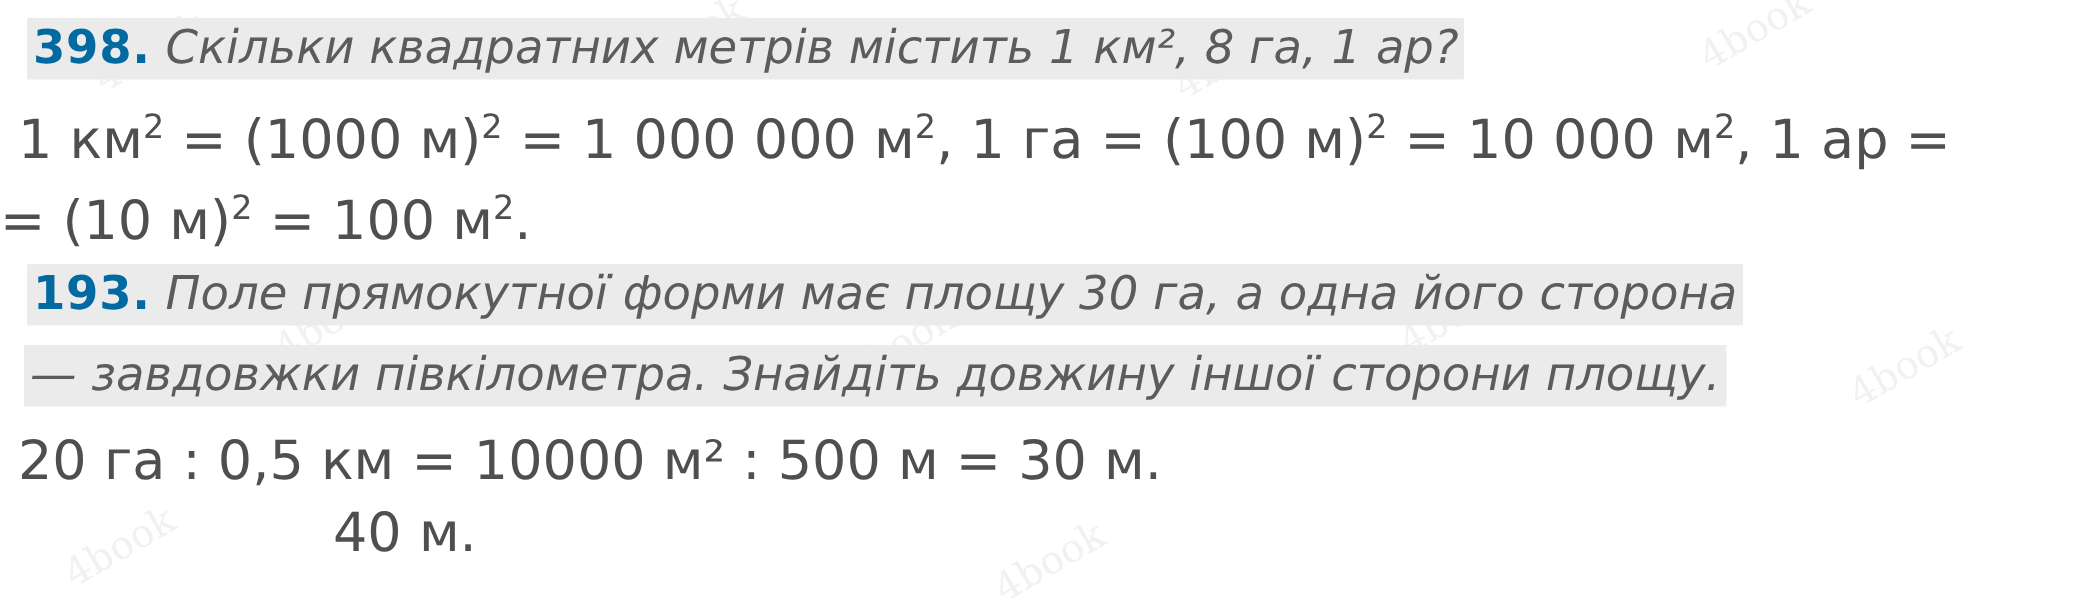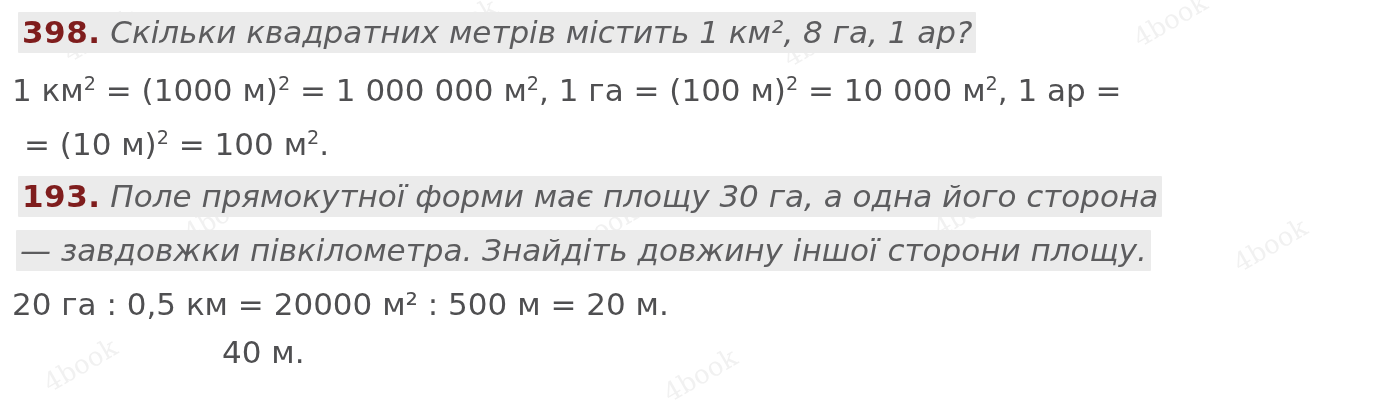--- a/index.html
+++ b/index.html
@@ -50,42 +50,42 @@
   .task {
     font-size: 31px;
     line-height: 1.18;
     font-style: italic;
     font-weight: 500;
     color: #5c5c5e;
   }
   .task .num {
     font-style: normal;
     font-weight: bold;
-    color: #7f1d1d;
+    color: #0369a1;
     letter-spacing: 0.5px;
   }
   .hl {
     background: #ebebeb;
     padding: 2px 4px 3px 4px;
     border-radius: 1px;
   }
   .sol {
-    font-size: 31px;
+    font-size: 36px;
     line-height: 1.2;
     color: #4f4f51;
     font-style: normal;
   }
   sup {
     font-size: 0.62em;
     vertical-align: super;
     line-height: 0;
   }
   .r1 { position: absolute; left: 18px; top: 14px; }
   .r2 { position: absolute; left: 12px; top: 72px; }
-  .r3 { position: absolute; left: 24px; top: 126px; }
+  .r3 { position: absolute; left: 0; top: 126px; }
   .r4 { position: absolute; left: 18px; top: 178px; }
   .r5 { position: absolute; left: 16px; top: 232px; }
   .r6 { position: absolute; left: 12px; top: 286px; }
   .r7 { position: absolute; left: 222px; top: 334px; }
 </style>
 </head>
 <body>
 
 <div class="page">
 
@@ -119,17 +119,17 @@
     <span class="hl">
       <span class="num">193.</span>
       <span>Поле прямокутної форми має площу 30 га, а одна його сторона</span>
     </span>
   </div>
 
   <div class="line task r5">
     <span class="hl">— завдовжки півкілометра. Знайдіть довжину іншої сторони площу.</span>
   </div>
 
-  <div class="line sol r6">20 га : 0,5 км = 20000 м² : 500 м = 20 м.</div>
+  <div class="line sol r6">20 га : 0,5 км = 10000 м² : 500 м = 30 м.</div>
 
   <div class="line sol r7">40 м.</div>
 
 </div>
 
 </body></html>

